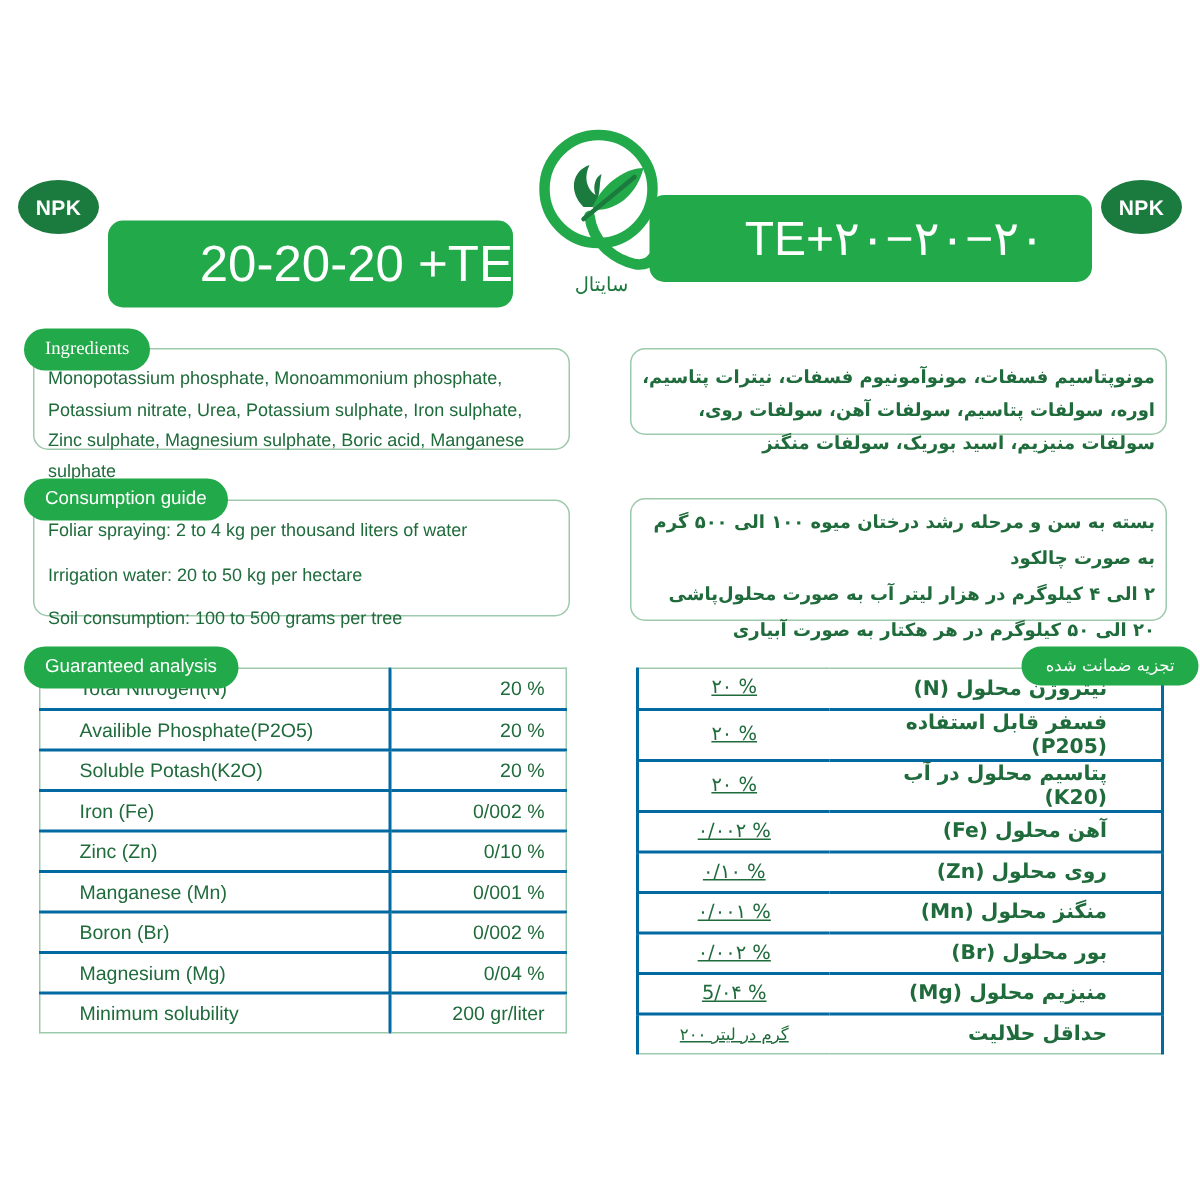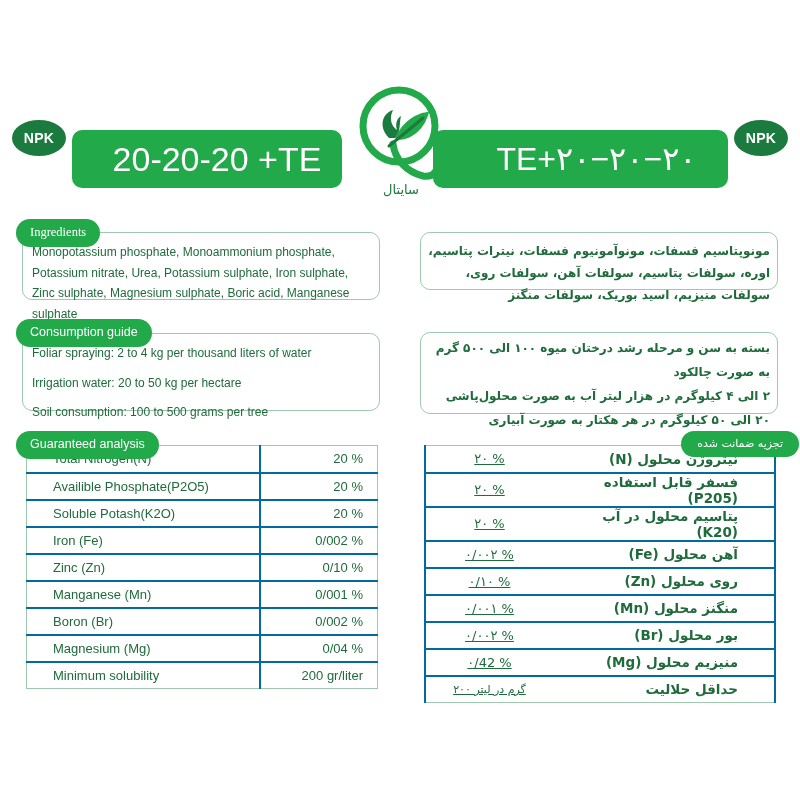--- a/index.html
+++ b/index.html
@@ -54,22 +54,23 @@
     height: 58px;
     background: #22a94a;
     border-radius: 10px;
     display: flex;
     align-items: center;
     z-index: 3;
   }
   .grade-bar-left {
     left: 72px;
     width: 270px;
-    justify-content: center;
+    justify-content: flex-end;
     padding-left: 20px;
+    margin-top: 17px;
   }
   .grade-bar-right {
     right: 72px;
     width: 295px;
     justify-content: center;
   }
   .grade-text {
     color: #ffffff;
     font-size: 34px;
     font-weight: 400;
@@ -333,21 +334,21 @@
         <tr>
           <td class="name">منگنز محلول (Mn)</td>
           <td class="val">۰/۰۰۱ %</td>
         </tr>
         <tr>
           <td class="name">بور محلول (Br)</td>
           <td class="val">۰/۰۰۲ %</td>
         </tr>
         <tr>
           <td class="name">منیزیم محلول (Mg)</td>
-          <td class="val">۰/42 %</td>
+          <td class="val">5/۰۴ %</td>
         </tr>
         <tr>
           <td class="name">حداقل حلالیت</td>
           <td class="val" style="font-size:11px">۲۰۰ گرم در لیتر</td>
         </tr>
       </tbody>
     </table>
   </div>
   <div class="panel-tab rtl" style="position:absolute; right:1px; top:431px;">تجزیه ضمانت شده</div>
 

